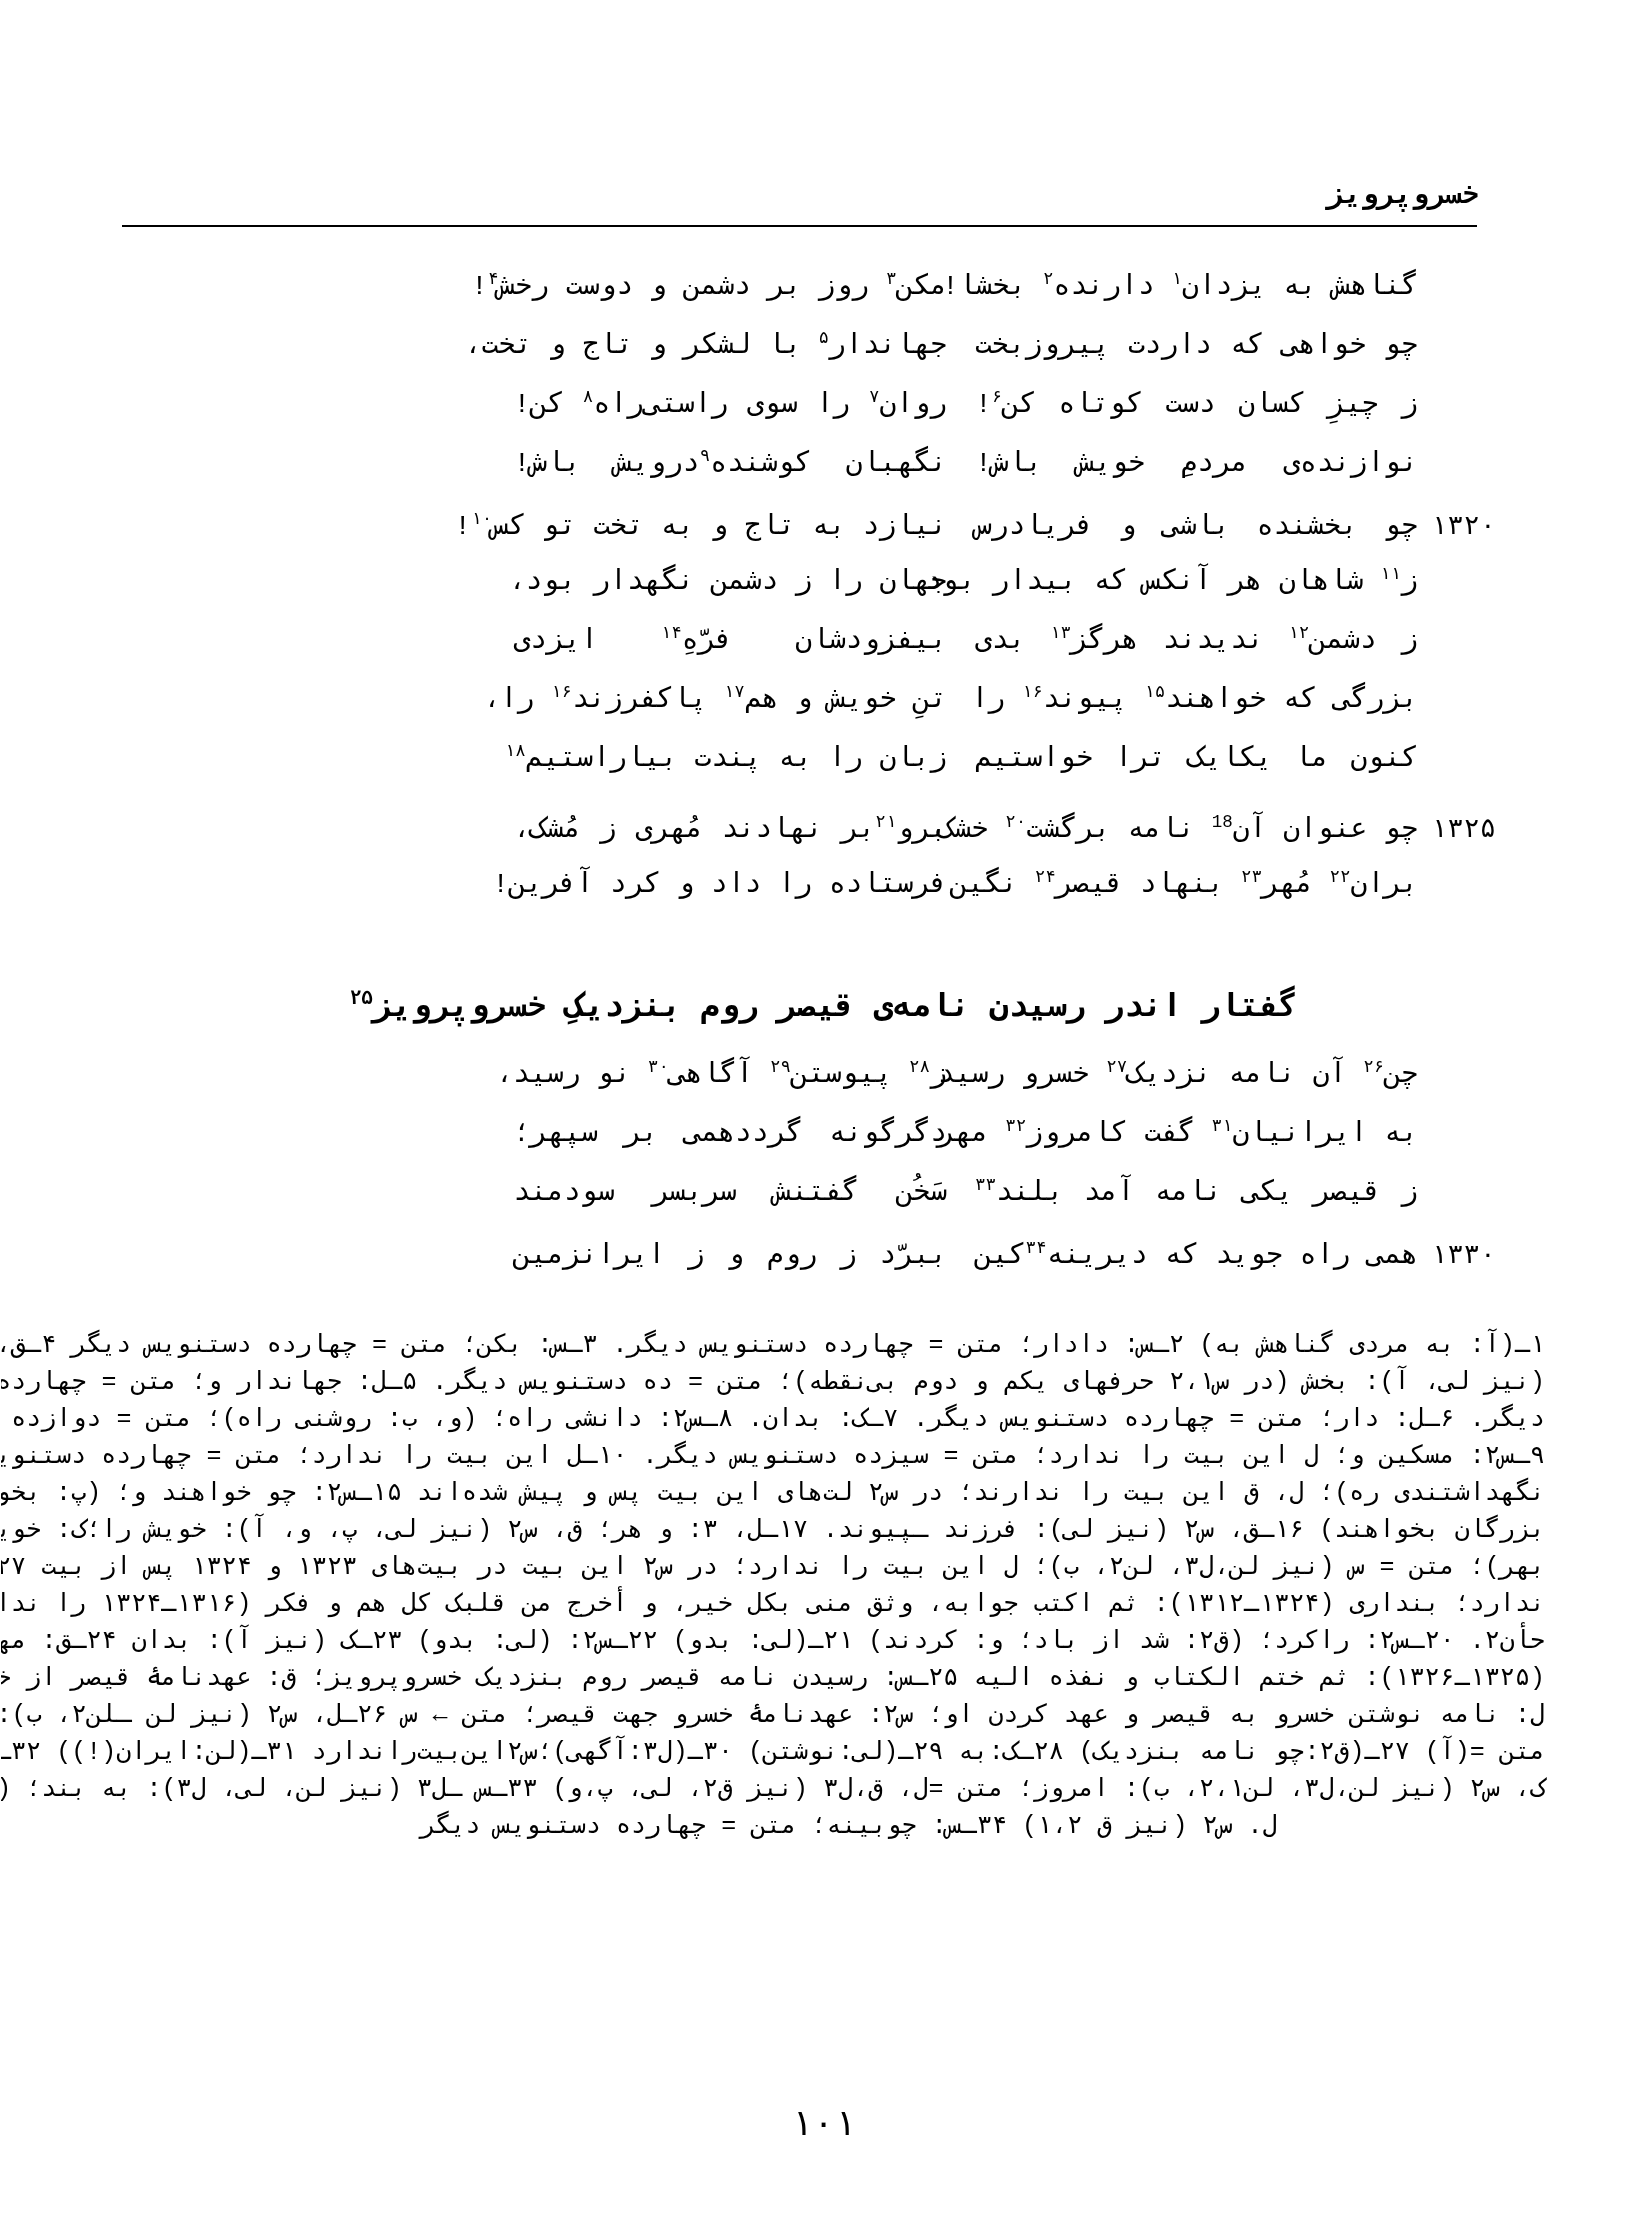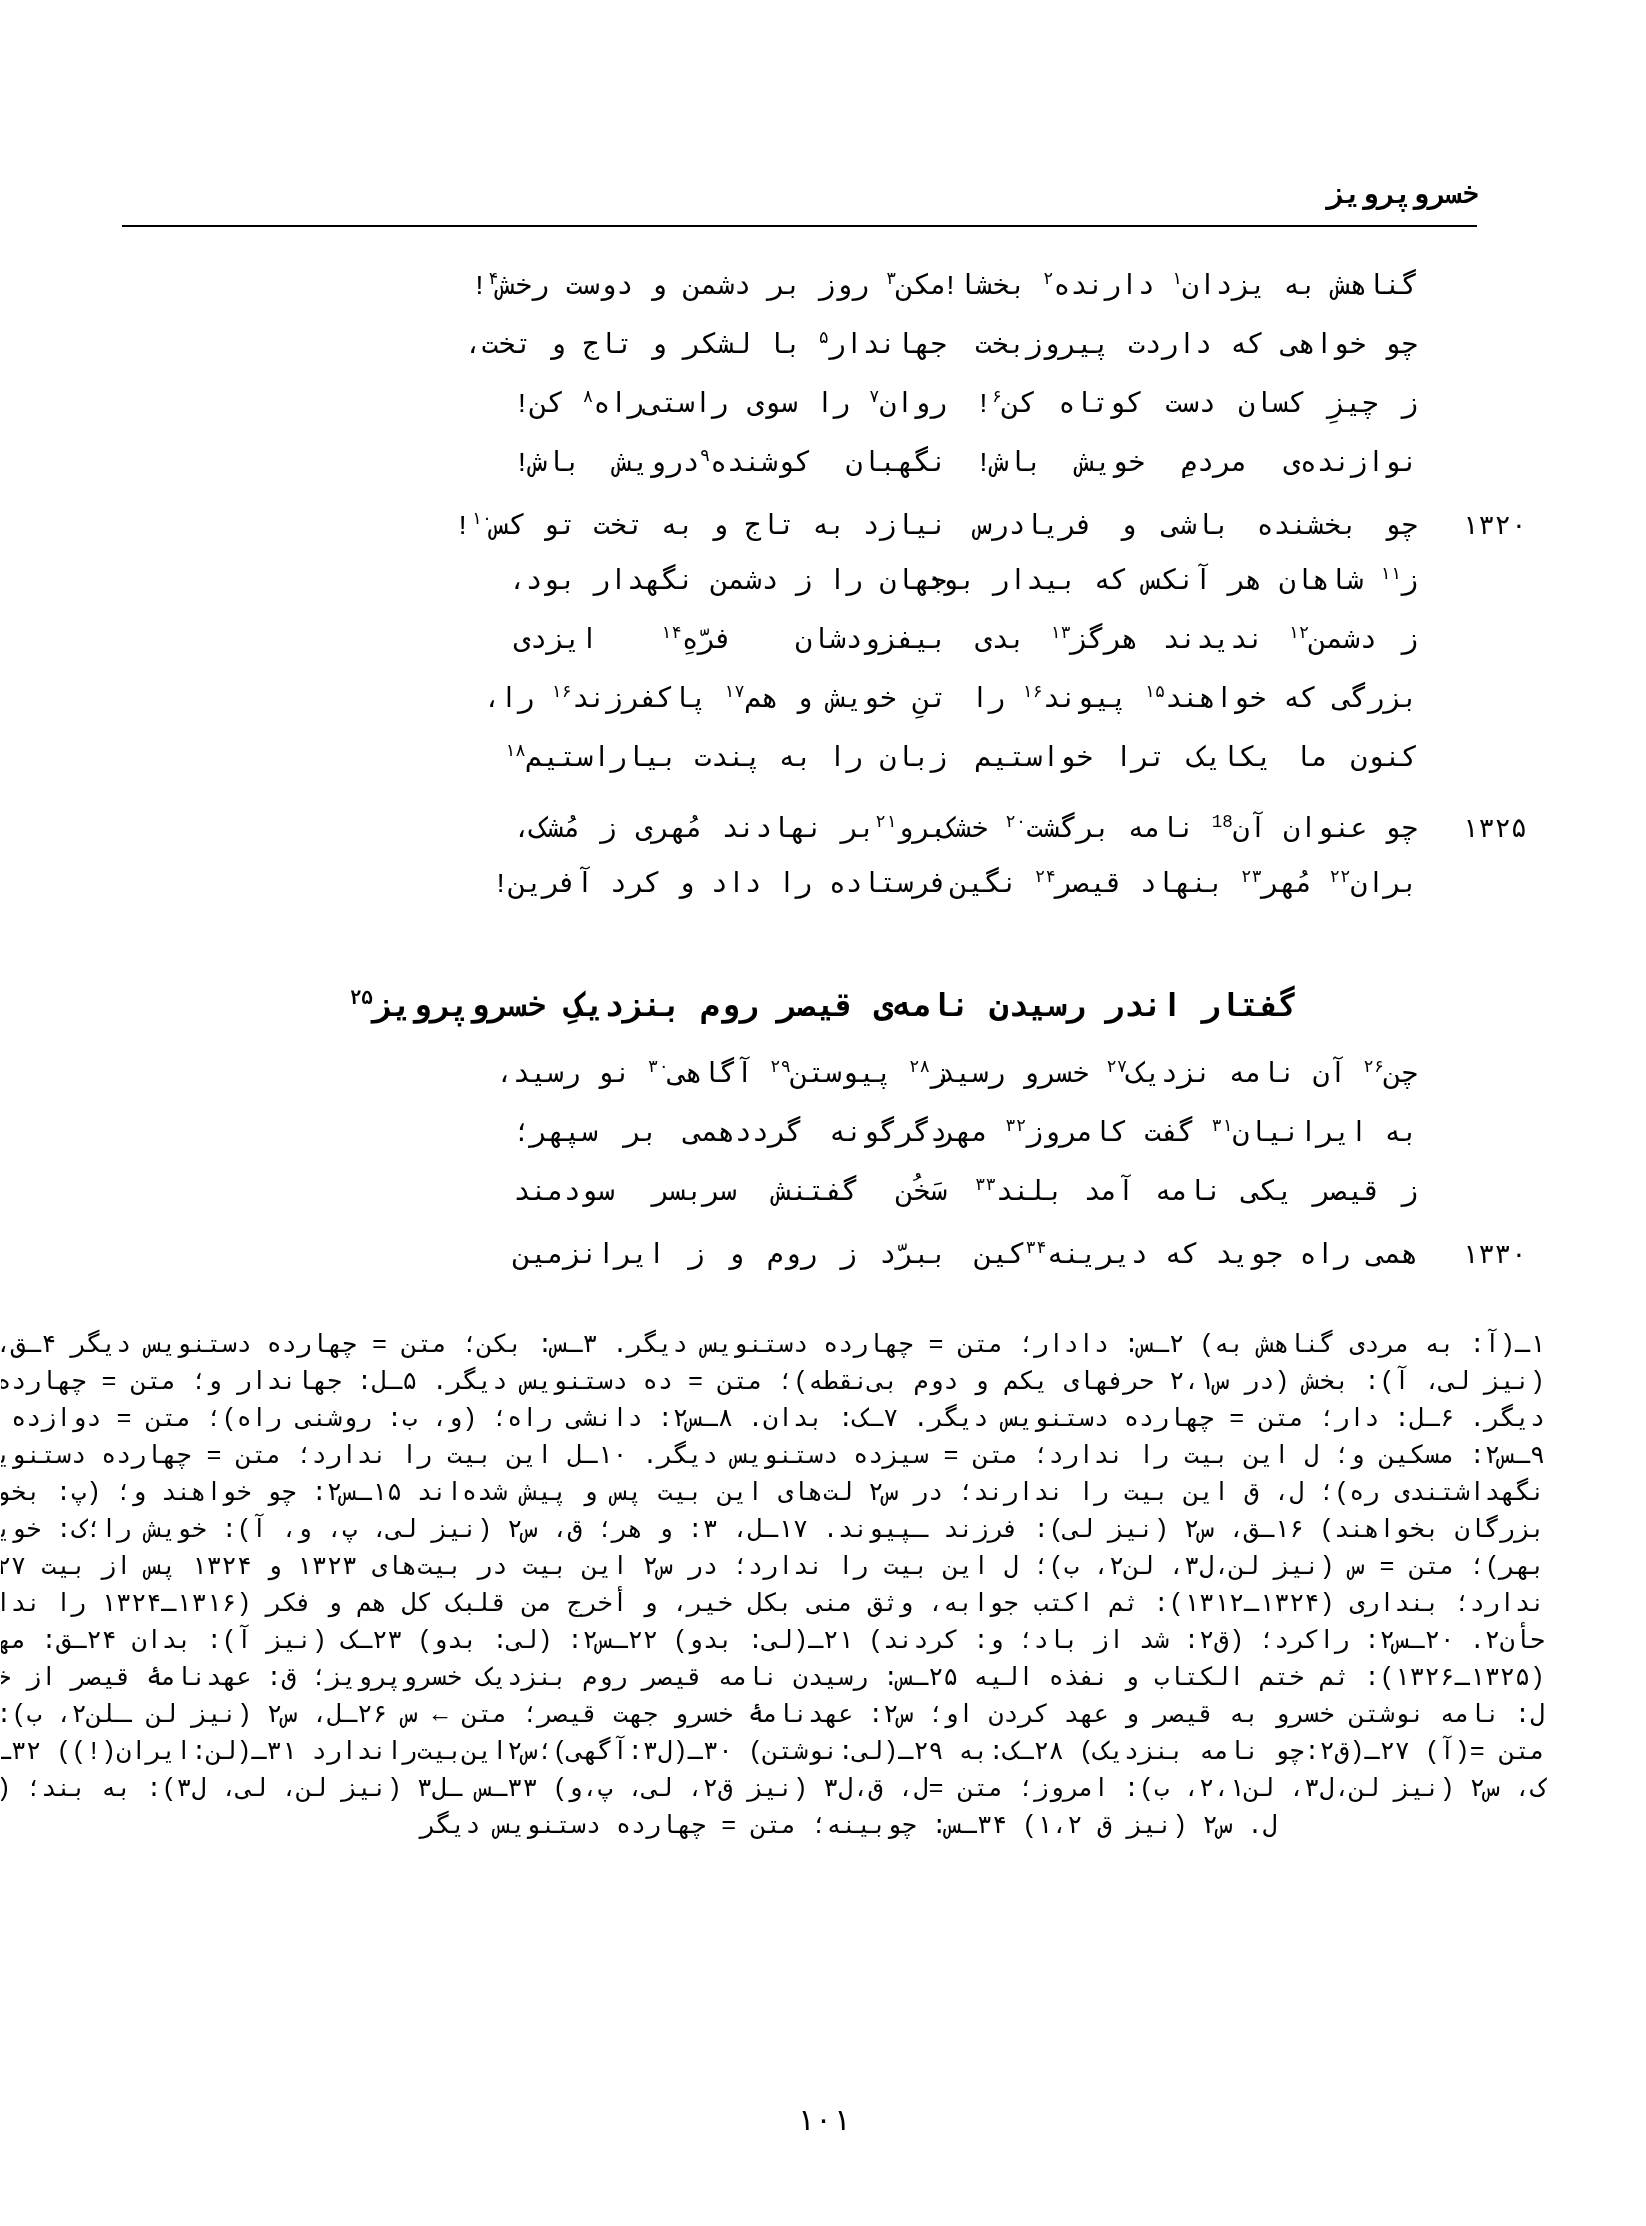--- a/index.html
+++ b/index.html
@@ -63,21 +63,21 @@
     display: flex;
     flex-direction: row;
     align-items: baseline;
     height: 59px;
     white-space: nowrap;
   }
   .num-gutter {
     width: 109px;
     flex: 0 0 109px;
     font-size: 27px;
-    text-align: right;
+    text-align: left;
     padding-left: 13px;
     box-sizing: border-box;
     direction: rtl;
   }
   .hemistich {
     font-size: 28px;
     line-height: 1.0;
     direction: rtl;
     text-align: justify;
     text-align-last: justify;
@@ -143,21 +143,21 @@
     text-align-last: center;
   }
 
   
   .folio {
     position: absolute;
     top: 2102px;
     left: 0;
     right: 0;
     text-align: center;
-    font-size: 30px;
+    font-size: 36px;
     direction: rtl;
   }
 </style>
 </head>
 <body>
 
 <div class="page">
 
   <div class="running-head">
     <div class="rh-title">خسروپرویز</div>

